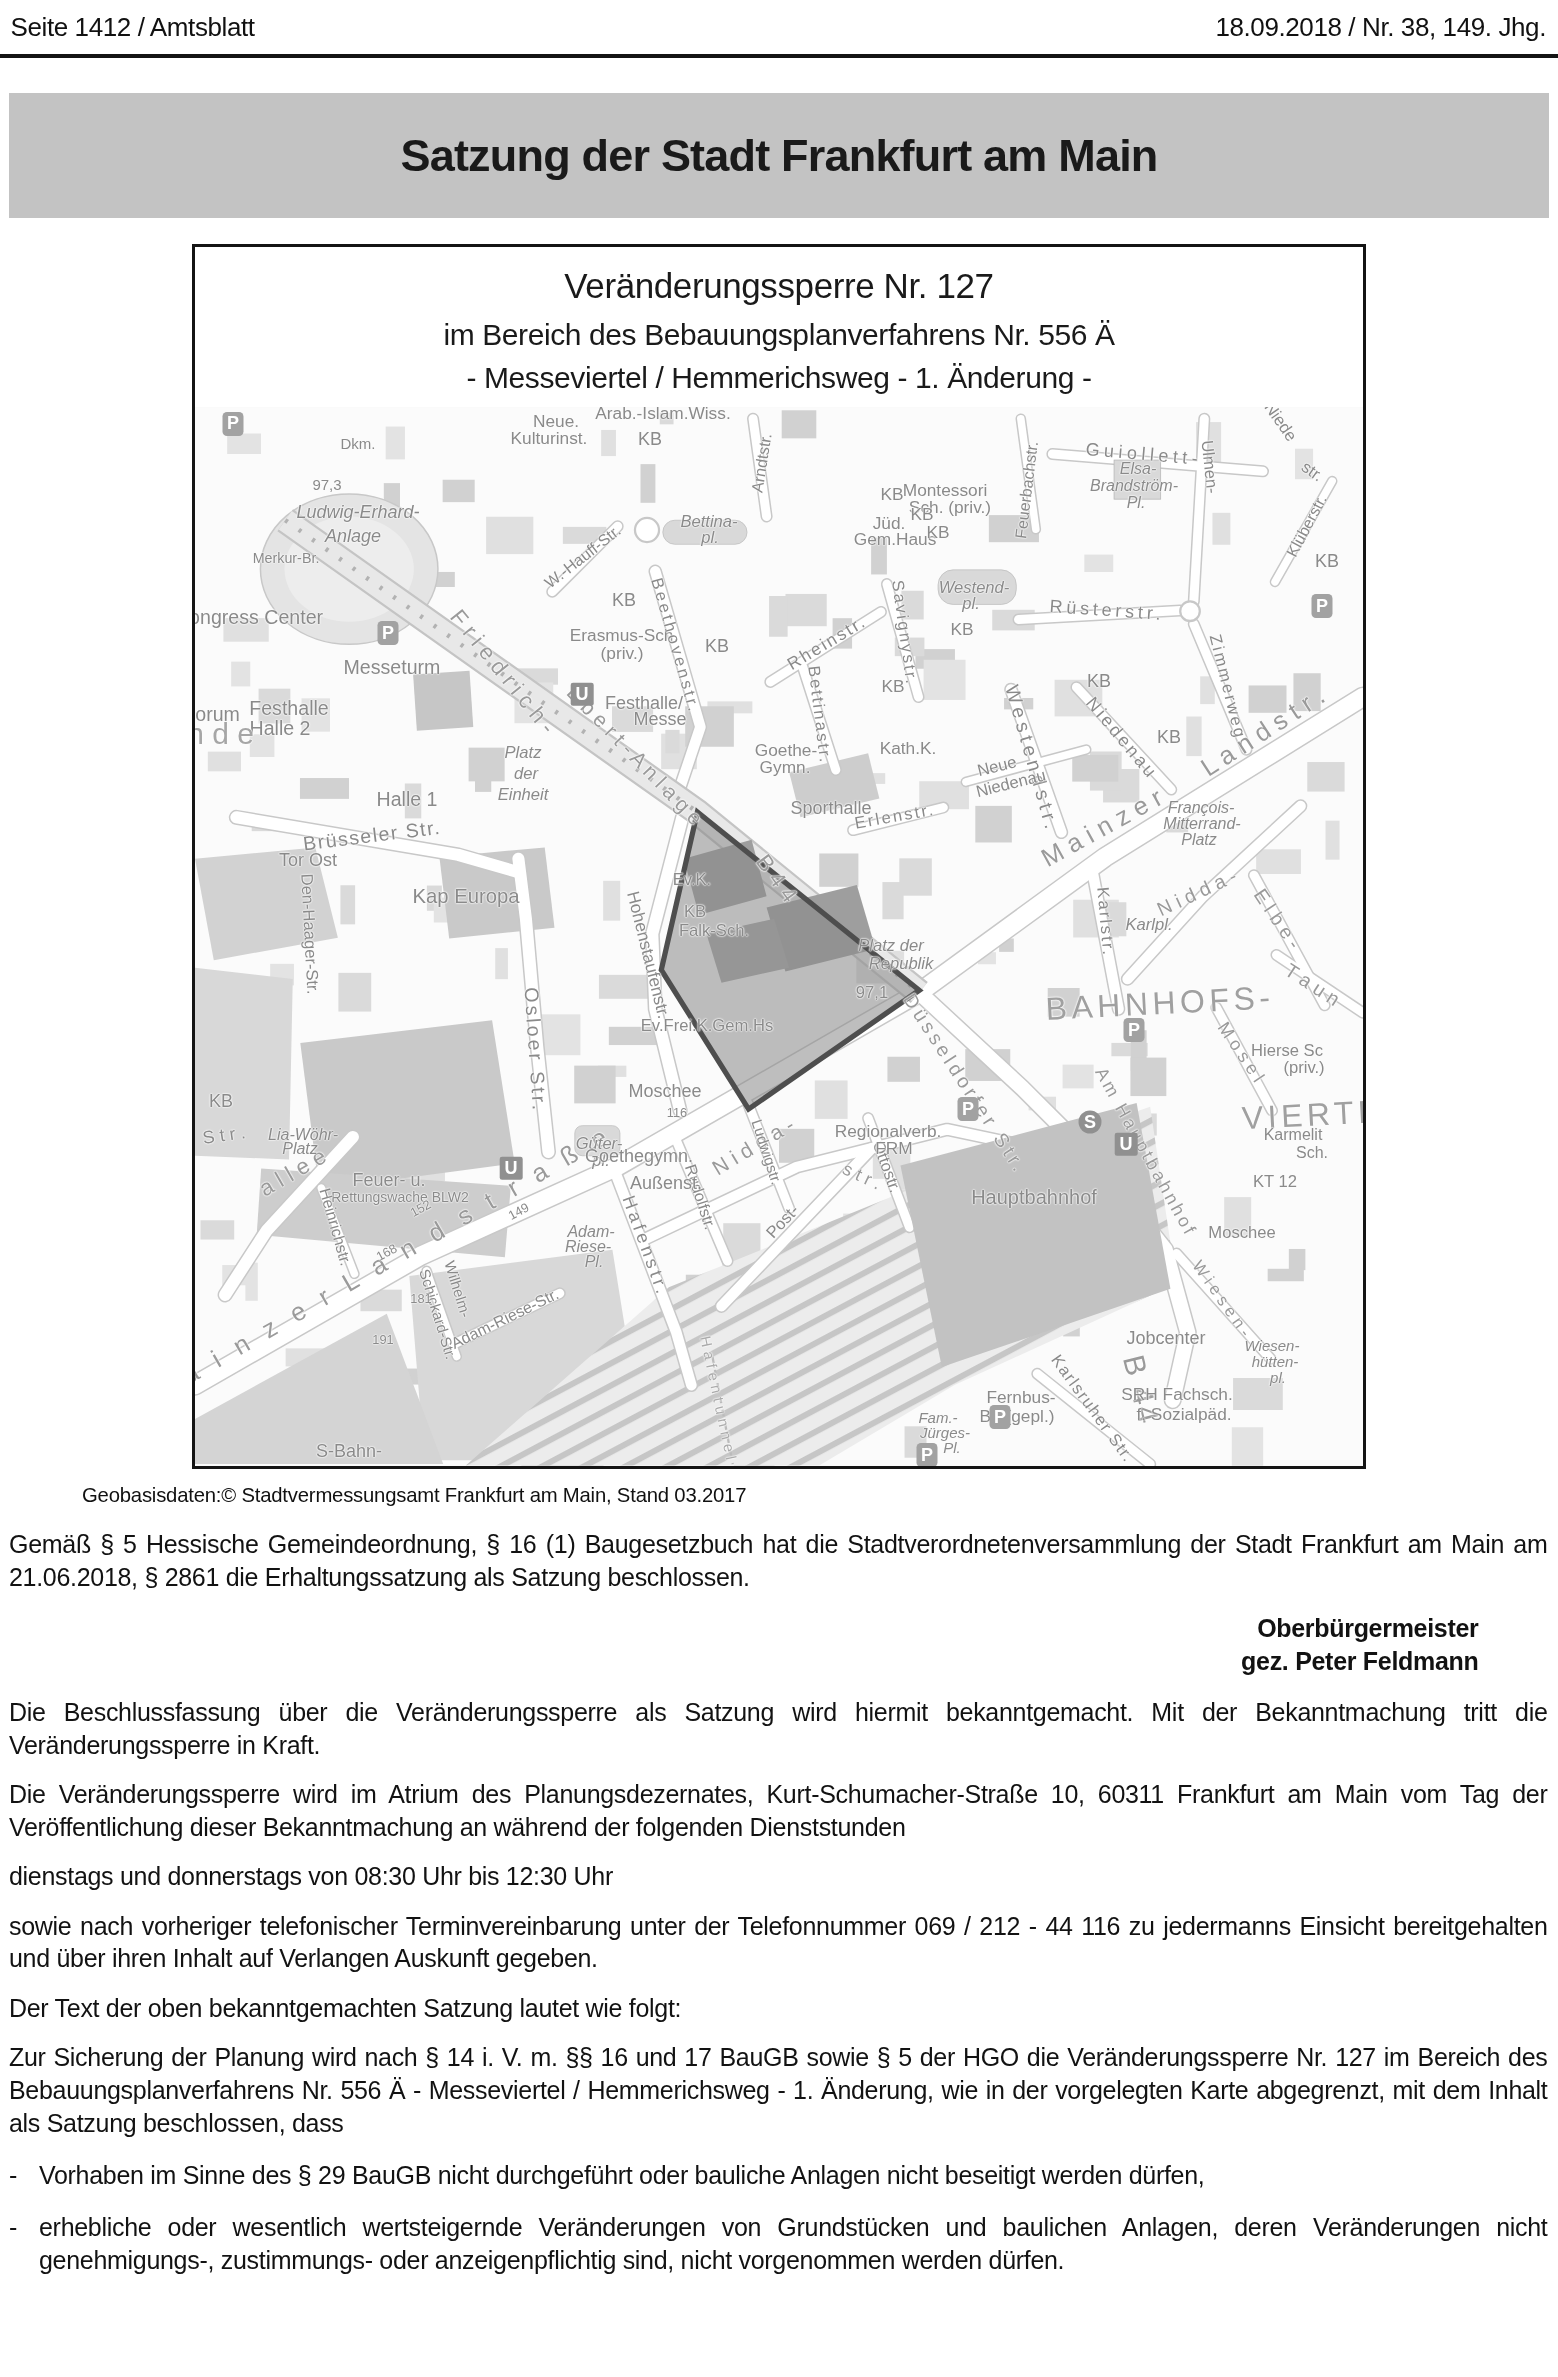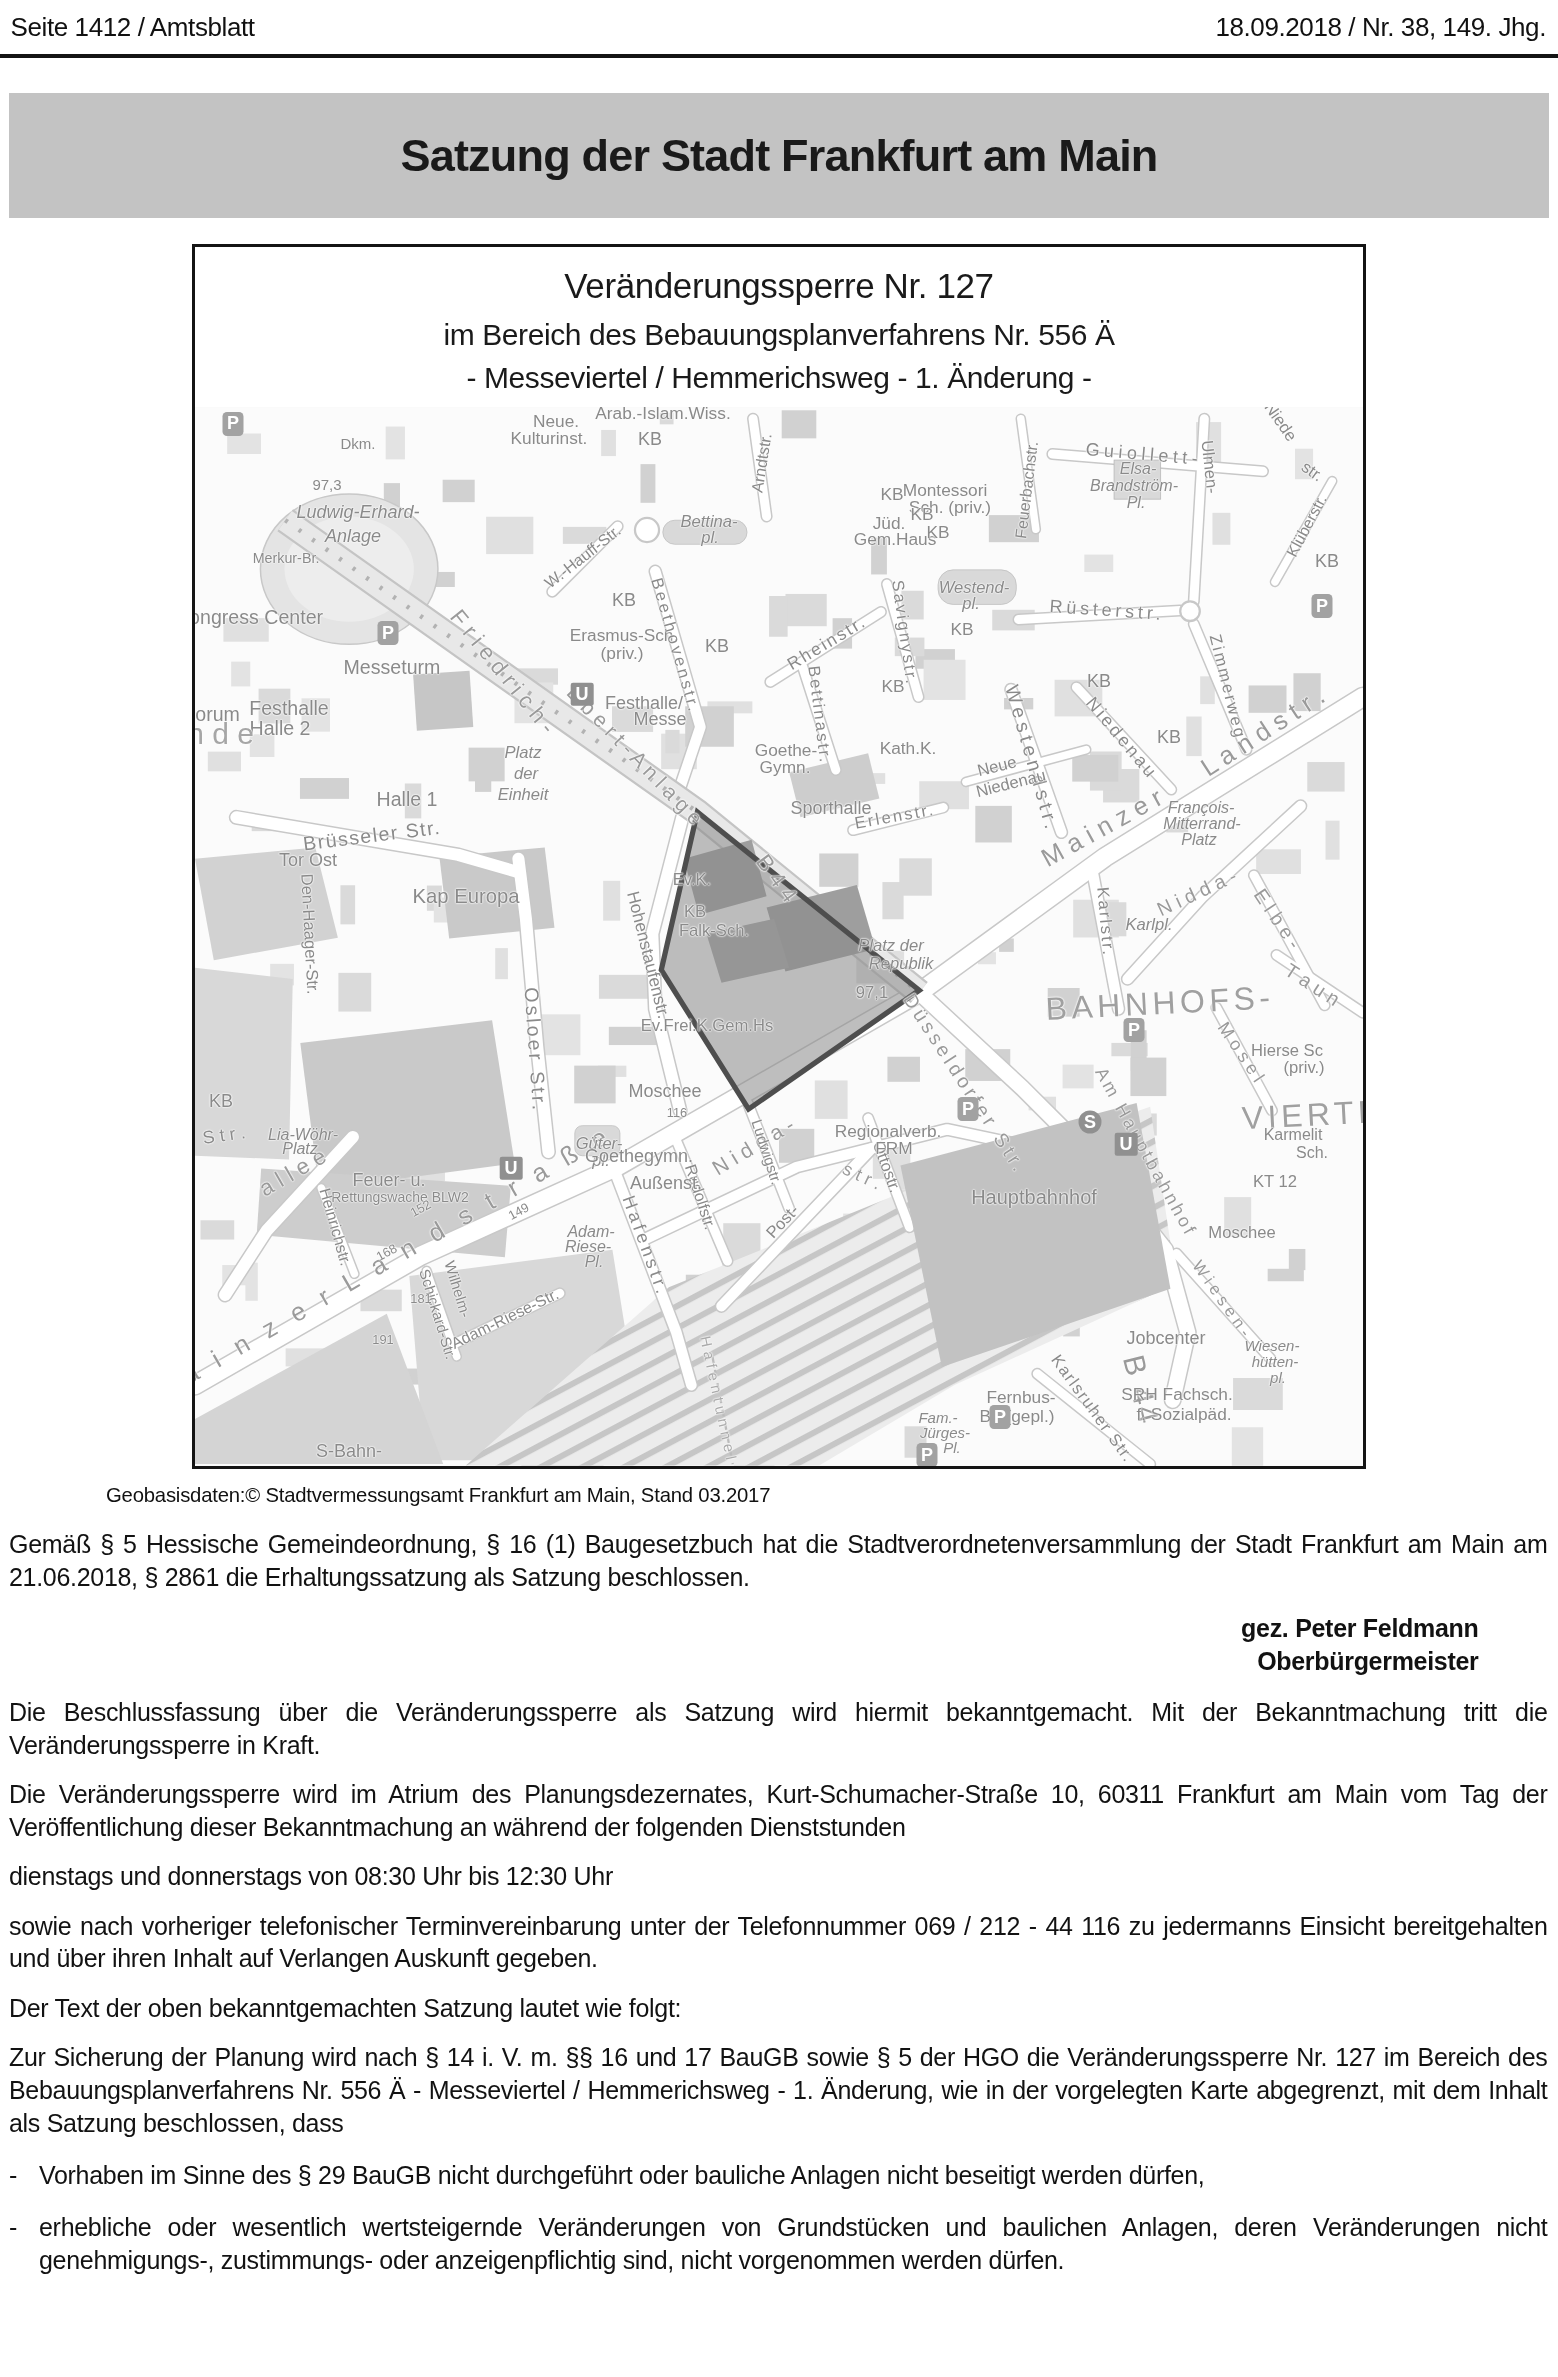--- a/index.html
+++ b/index.html
@@ -25,21 +25,21 @@
   #map-labels{position:absolute;left:0;top:0;width:100%;height:100%;}
   .mlabel{position:absolute;white-space:nowrap;color:#8a8a8a;
           text-shadow:0 0 1.5px #fff,0 0 1.5px #fff,0 0 2.3px #fff;line-height:1.0;}
   .mlabel.it{font-style:italic;}
   .micon{position:absolute;display:flex;align-items:center;justify-content:center;
          font-weight:bold;color:#fff;transform:translate(-50%,-50%);}
   .micon.P{width:21px;height:24px;background:#a2a2a2;border-radius:4.5px;font-size:18px;}
   .micon.U{width:22.6px;height:22.6px;background:#909090;border-radius:2.3px;font-size:18px;}
   .micon.S{width:23px;height:23px;background:#909090;border-radius:50%;font-size:18px;}
 
-  .caption{margin:15px 0 0 106px;font-size:20.3px;letter-spacing:-0.2px;}
+  .caption{margin:15px 0 0 82px;font-size:20.3px;letter-spacing:-0.2px;}
 
   .content{margin:21px 10.5px 0 9px;font-size:25px;line-height:1.31;
            letter-spacing:-0.3px;color:#121212;}
   .content p{margin:0 0 0 0;text-align:justify;}
   .content p + p{margin-top:16.6px;}
   .signature{text-align:right;padding-right:69px;font-weight:bold;margin-top:18px;line-height:1.33;}
   .bullet{display:flex;margin-top:19.6px;}
   .bullet .dash{width:30px;flex:none;}
   .bullet .btext{flex:1;text-align:justify;}
 </style>
@@ -501,22 +501,22 @@
           <div class="micon S" style="left: 895px; top: 715px;">S</div>
         </div>
     </div>
   </div>
 
   <div class="caption">Geobasisdaten:© Stadtvermessungsamt Frankfurt am Main, Stand 03.2017</div>
 
   <div class="content">
     <p>Gemäß § 5 Hessische Gemeindeordnung, § 16 (1) Baugesetzbuch hat die Stadtverordnetenversammlung der Stadt Frankfurt am Main am 21.06.2018, § 2861 die Erhaltungssatzung als Satzung beschlossen.</p>
     <div class="signature">
+      <div>Oberbürgermeister</div>
       <div>gez. Peter Feldmann</div>
-      <div>Oberbürgermeister</div>
     </div>
     <p style="margin-top:18px;">Die Beschlussfassung über die Veränderungssperre als Satzung wird hiermit bekanntgemacht. Mit der Bekanntmachung tritt die Veränderungssperre in Kraft.</p>
     <p>Die Veränderungssperre wird im Atrium des Planungsdezernates, Kurt-Schumacher-Straße 10, 60311 Frankfurt am Main vom Tag der Veröffentlichung dieser Bekanntmachung an während der folgenden Dienststunden</p>
     <p style="text-align:left;">dienstags und donnerstags von 08:30 Uhr bis 12:30 Uhr</p>
     <p>sowie nach vorheriger telefonischer Terminvereinbarung unter der Telefonnummer 069 / 212 - 44 116 zu jedermanns Einsicht bereitgehalten und über ihren Inhalt auf Verlangen Auskunft gegeben.</p>
     <p style="text-align:left;">Der Text der oben bekanntgemachten Satzung lautet wie folgt:</p>
     <p>Zur Sicherung der Planung wird nach § 14 i. V. m. §§ 16 und 17 BauGB sowie § 5 der HGO die Veränderungssperre Nr. 127 im Bereich des Bebauungsplanverfahrens Nr. 556 Ä - Messeviertel / Hemmerichsweg - 1. Änderung, wie in der vorgelegten Karte abgegrenzt, mit dem Inhalt als Satzung beschlossen, dass</p>
     <div class="bullet">
       <div class="dash">-</div>
       <div class="btext">Vorhaben im Sinne des § 29 BauGB nicht durchgeführt oder bauliche Anlagen nicht beseitigt werden dürfen,</div>

